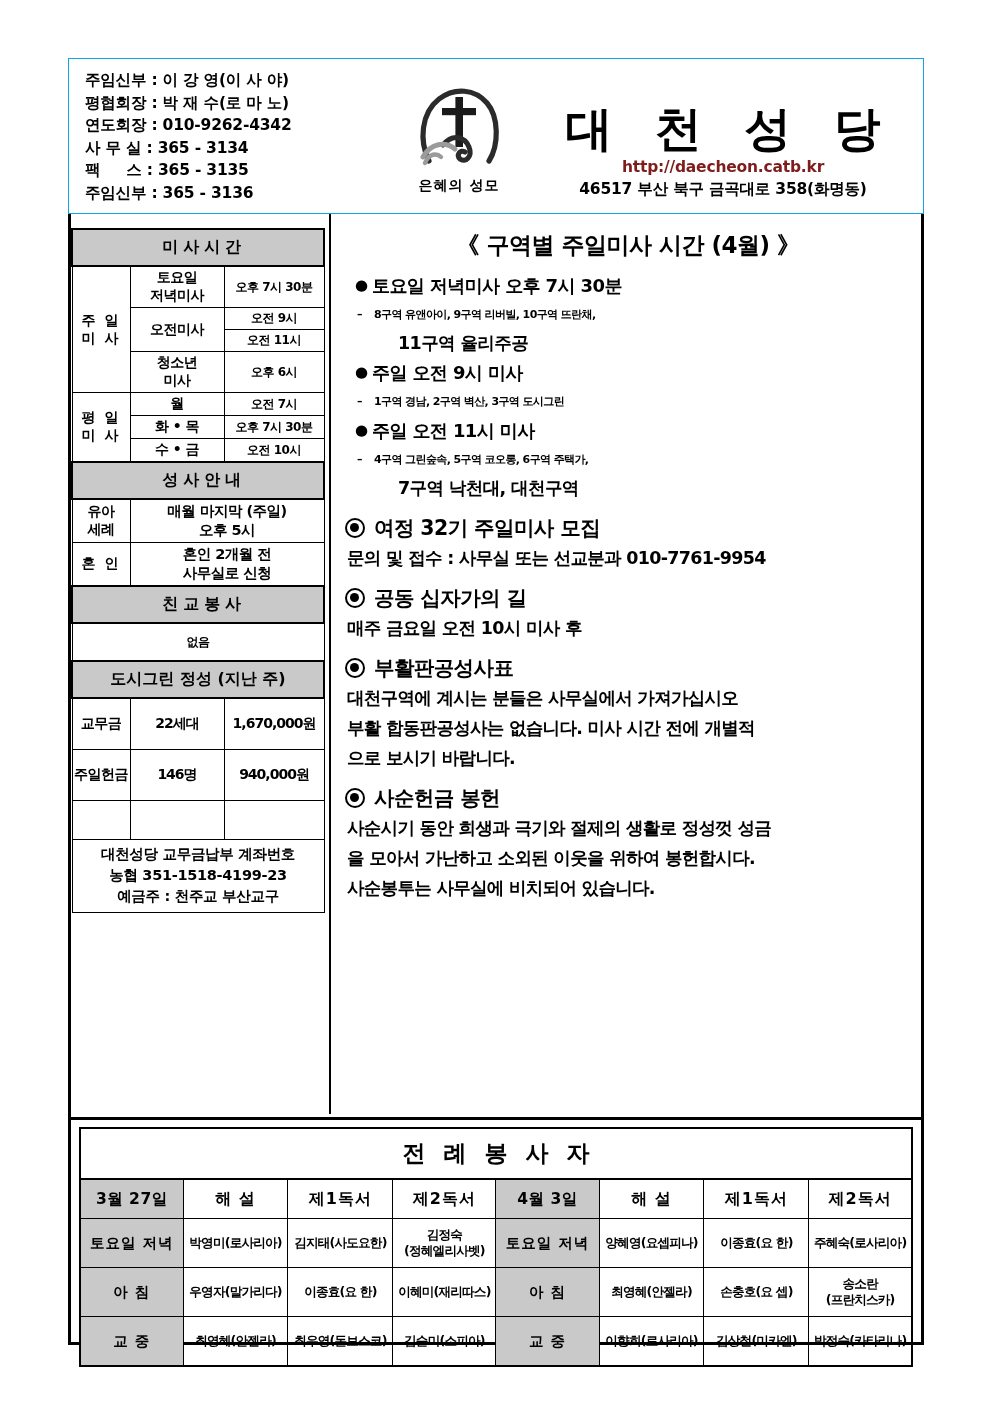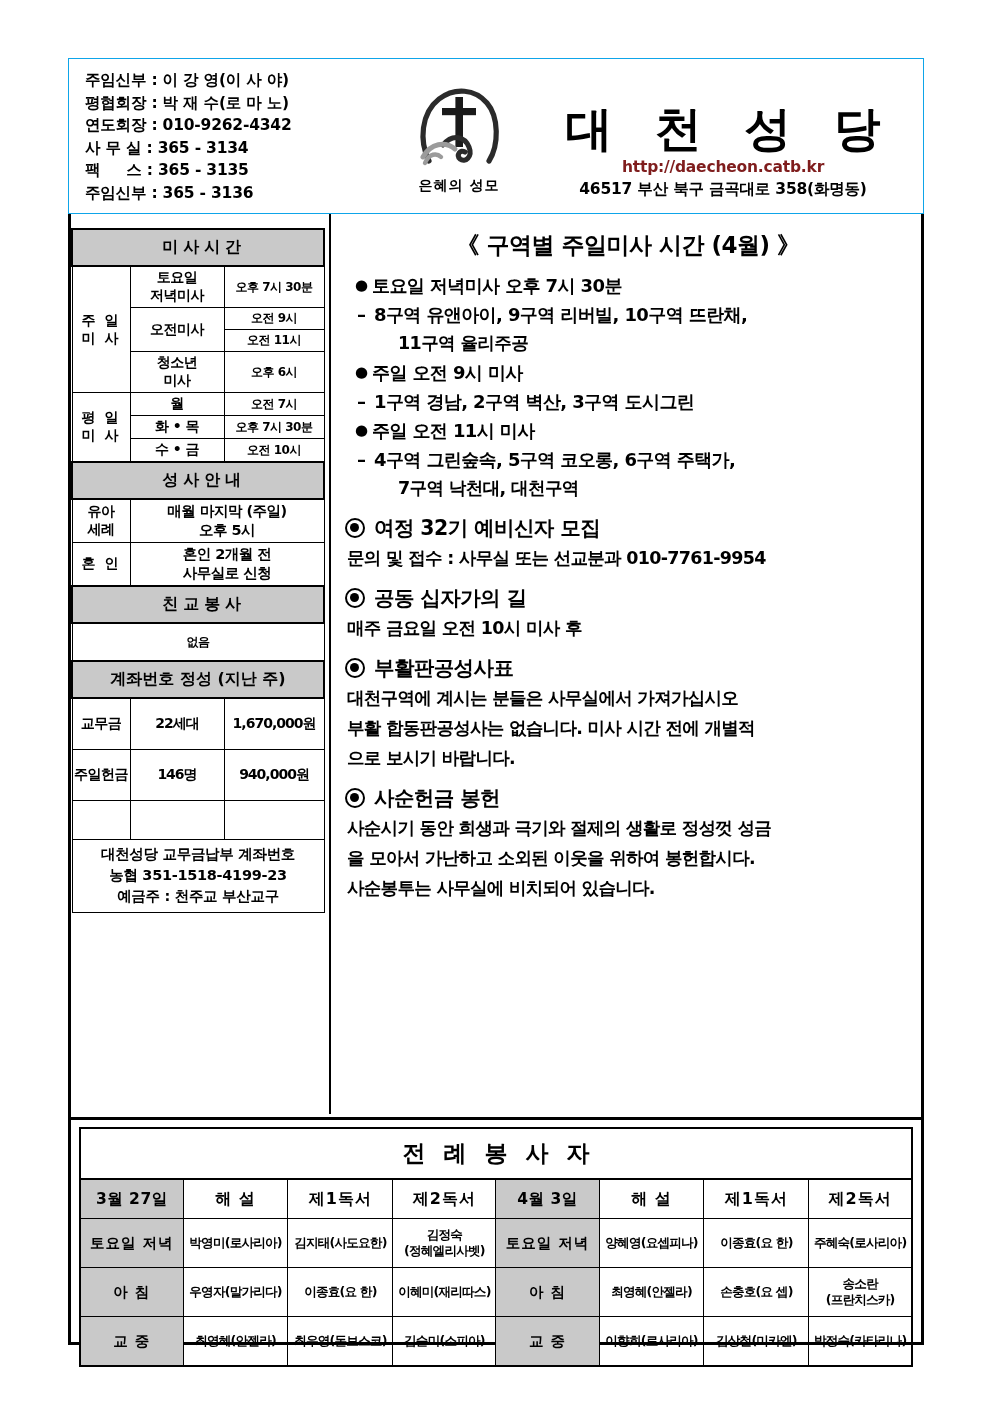--- a/index.html
+++ b/index.html
@@ -177,21 +177,21 @@
     padding-left: 10px;
     position: relative;
   }
   .bullet-line .bd {
     display: inline-block;
     width: 17px;
     font-size: 15px;
     vertical-align: 2px;
   }
   .sub-line {
-    font-size: 18px;
+    font-size: 11px;
     font-weight: bold;
     letter-spacing: -0.6px;
     line-height: 29px;
     white-space: nowrap;
     padding-left: 12px;
   }
   .sub-line .dash { display: inline-block; width: 17px; }
   .cont-line {
     font-size: 17.5px;
     font-weight: bold;
@@ -390,21 +390,21 @@
           </tr>
 
           <tr>
             <td class="sec-head" colspan="3">친 교 봉 사</td>
           </tr>
           <tr>
             <td class="cell-val" colspan="3" style="height:32px">없음</td>
           </tr>
 
           <tr>
-            <td class="sec-head" colspan="3" style="letter-spacing:0px;padding-left:0 !important">계좌번호 정성 (지난 주)</td>
+            <td class="sec-head" colspan="3" style="letter-spacing:0px;padding-left:0 !important">도시그린 정성 (지난 주)</td>
           </tr>
           <tr>
             <td class="cell-sub" style="height:46px">교무금</td>
             <td class="cell-money">22세대</td>
             <td class="cell-money">1,670,000원</td>
           </tr>
           <tr>
             <td class="cell-sub" style="height:46px">주일헌금</td>
             <td class="cell-money">146명</td>
             <td class="cell-money">940,000원</td>
@@ -453,21 +453,21 @@
           <span class="bd">●</span><span>주일 오전 11시 미사</span>
         </div>
         <div class="sub-line">
           <span class="dash">–</span><span>4구역 그린숲속, 5구역 코오롱, 6구역 주택가,</span>
         </div>
         <div class="cont-line">7구역 낙천대, 대천구역</div>
       </div>
 
       <div class="notice">
         <div class="notice-head">
-          <span class="ring"></span><span>여정 32기 예비신자  모집</span>
+          <span class="ring"></span><span>여정 32기 주일미사  모집</span>
         </div>
         <div class="notice-body">문의 및 접수 : 사무실 또는 선교분과 010-7761-9954</div>
       </div>
 
       <div class="notice">
         <div class="notice-head">
           <span class="ring"></span><span>공동 십자가의 길</span>
         </div>
         <div class="notice-body">매주 금요일  오전 10시 미사 후</div>
       </div>

